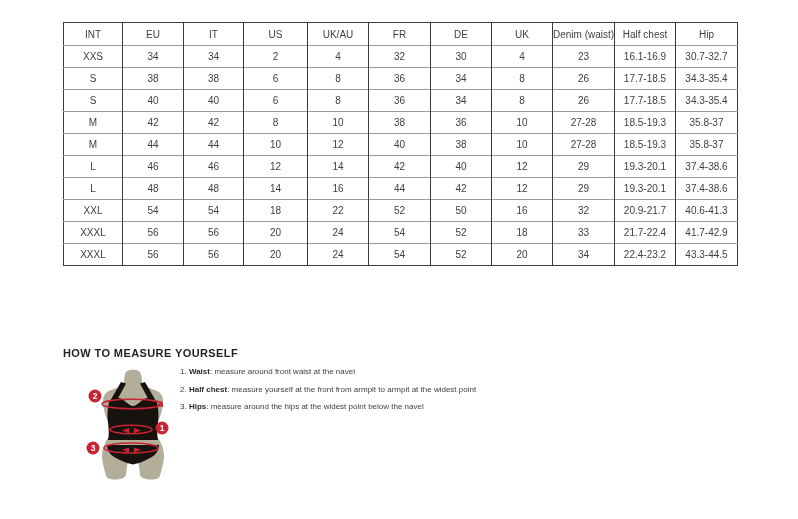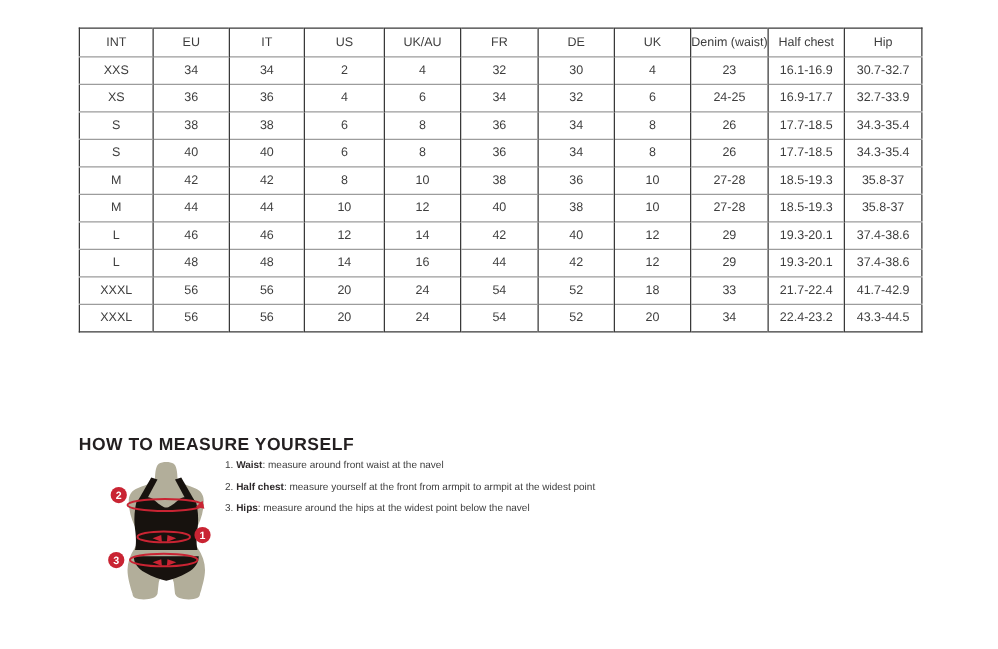--- a/index.html
+++ b/index.html
@@ -44,21 +44,21 @@
     border-top: none;
   }
   table.size-table th:first-child,
   table.size-table td:first-child { border-left: none; }
 
   
   .measure-title {
     position: absolute;
     left: 63px;
     top: 347px;
-    font-size: 14px;
+    font-size: 11px;
     font-weight: 700;
     letter-spacing: 0.4px;
     color: #231f20;
   }
   .measure-figure {
     position: absolute;
     left: 78px;
     top: 368px;
     width: 115px;
     height: 150px;
@@ -135,33 +135,20 @@
             <td>2</td>
             <td>4</td>
             <td>32</td>
             <td>30</td>
             <td>4</td>
             <td>23</td>
             <td>16.1-16.9</td>
             <td>30.7-32.7</td>
           </tr>
           <tr>
-            <td>XS</td>
-            <td>36</td>
-            <td>36</td>
-            <td>4</td>
-            <td>6</td>
-            <td>34</td>
-            <td>32</td>
-            <td>6</td>
-            <td>24-25</td>
-            <td>16.9-17.7</td>
-            <td>32.7-33.9</td>
-          </tr>
-          <tr>
             <td>S</td>
             <td>38</td>
             <td>38</td>
             <td>6</td>
             <td>8</td>
             <td>36</td>
             <td>34</td>
             <td>8</td>
             <td>26</td>
             <td>17.7-18.5</td>
@@ -224,20 +211,33 @@
             <td>48</td>
             <td>48</td>
             <td>14</td>
             <td>16</td>
             <td>44</td>
             <td>42</td>
             <td>12</td>
             <td>29</td>
             <td>19.3-20.1</td>
             <td>37.4-38.6</td>
+          </tr>
+          <tr>
+            <td>XXL</td>
+            <td>54</td>
+            <td>54</td>
+            <td>18</td>
+            <td>22</td>
+            <td>52</td>
+            <td>50</td>
+            <td>16</td>
+            <td>32</td>
+            <td>20.9-21.7</td>
+            <td>40.6-41.3</td>
           </tr>
           <tr>
             <td>XXXL</td>
             <td>56</td>
             <td>56</td>
             <td>20</td>
             <td>24</td>
             <td>54</td>
             <td>52</td>
             <td>18</td>

